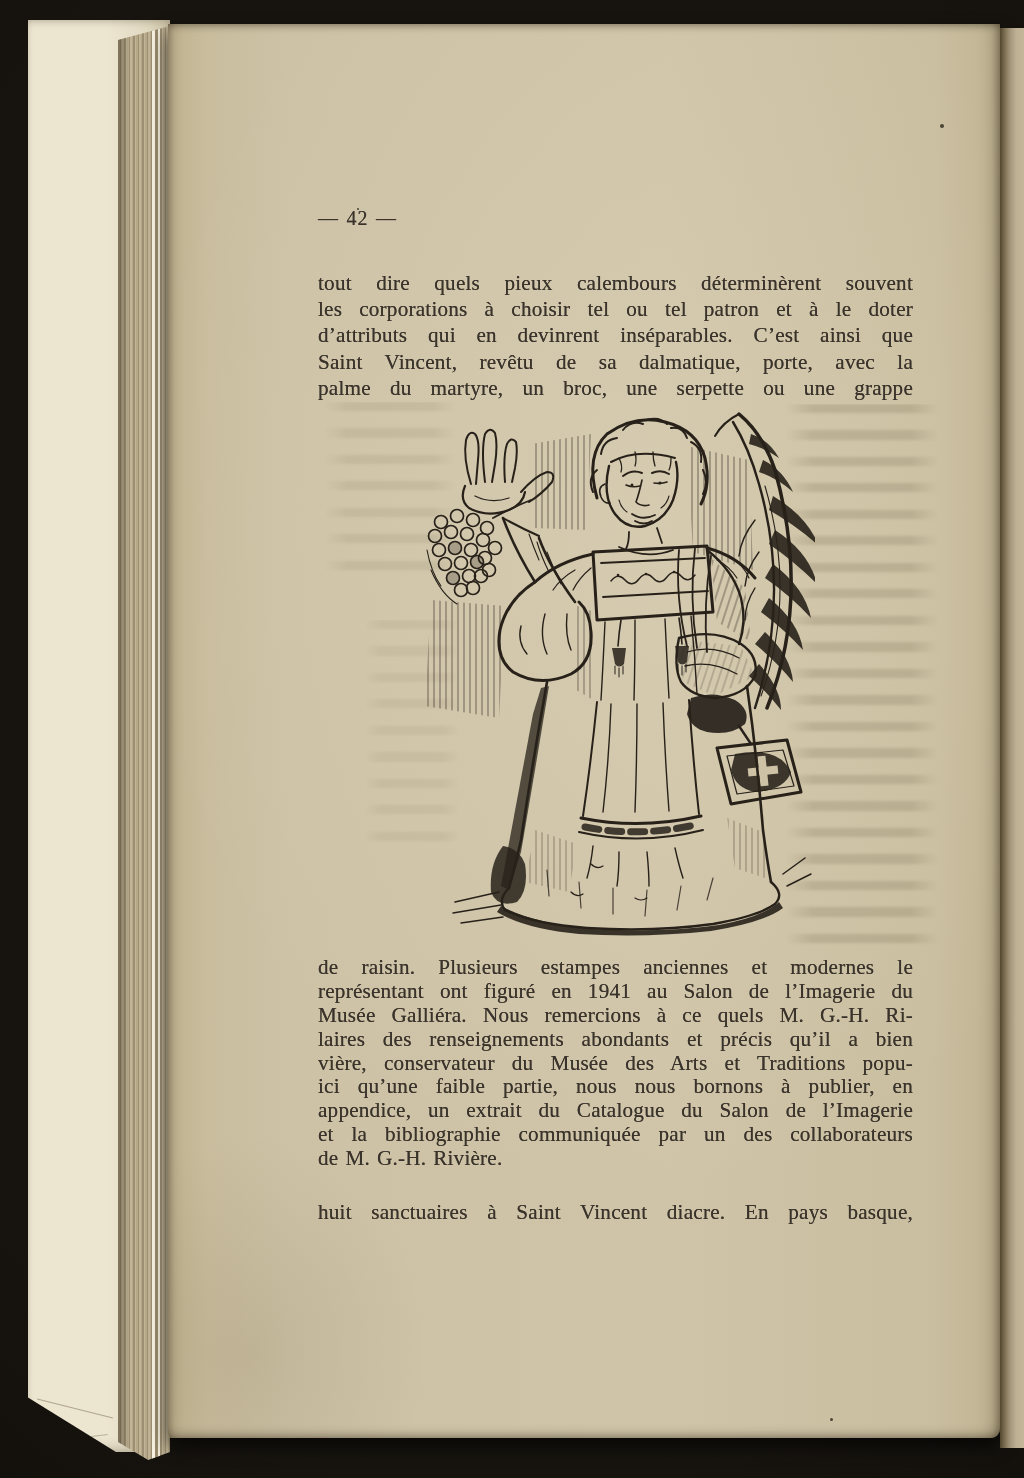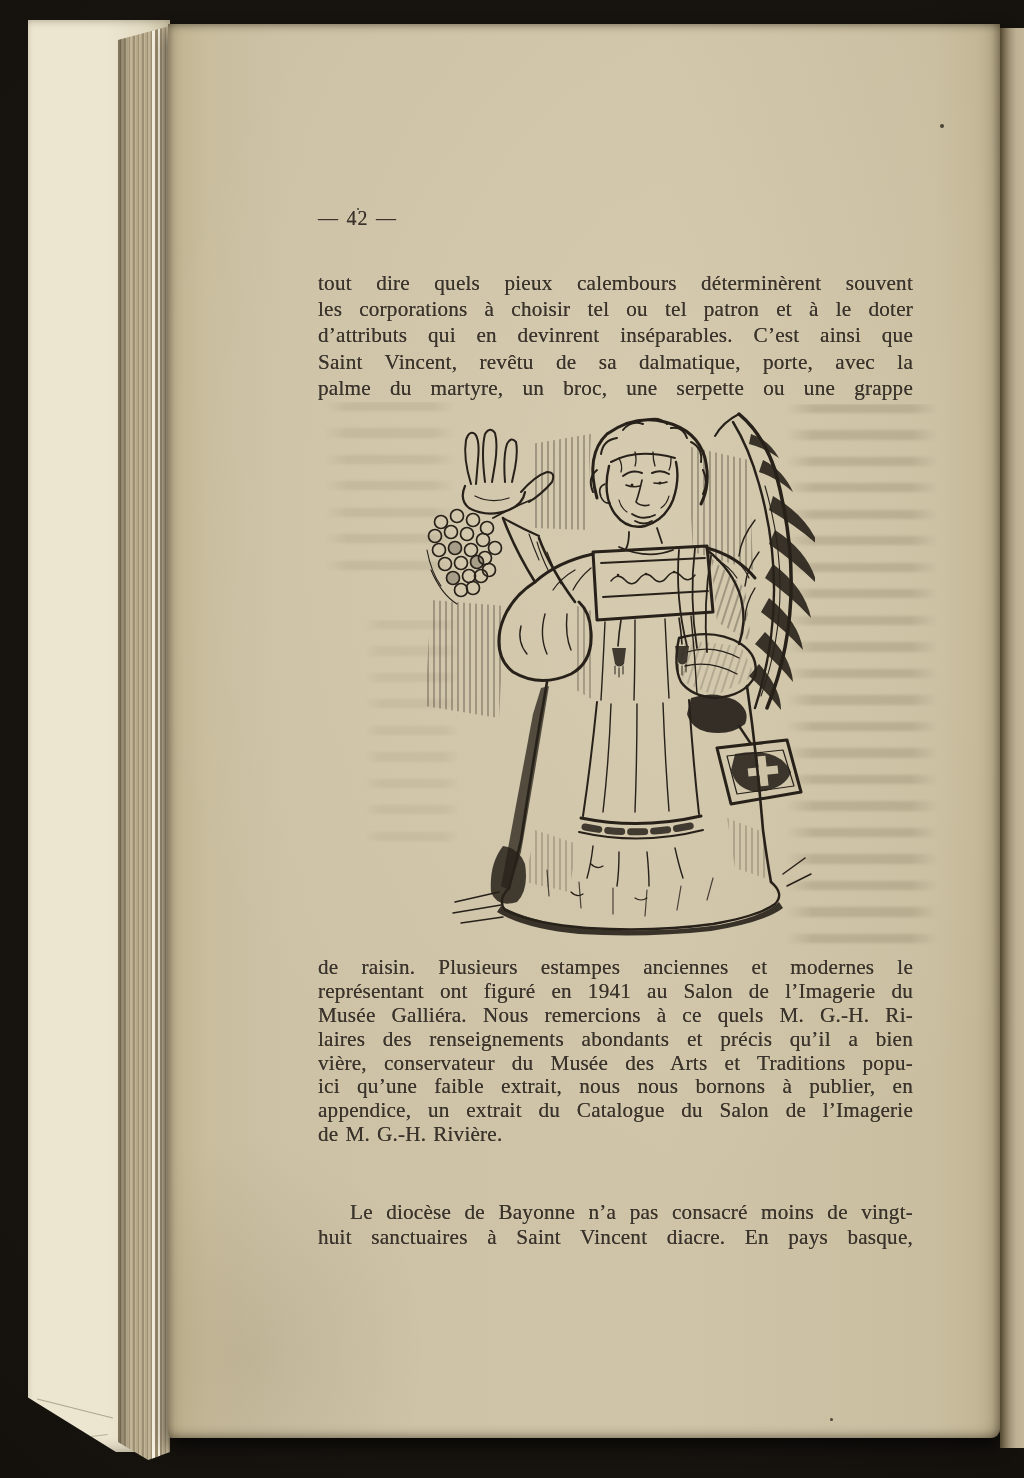--- a/index.html
+++ b/index.html
@@ -228,26 +228,26 @@
         <path d="M120,502 l44,-10 M118,513 l48,-8 M126,523 l42,-6 M448,474 l22,-16 M452,486 l24,-12" stroke-width="1.5"></path>
       </g>
     </svg>
 
     <div class="textcol para p2">
         <div class="line j">de raisin. Plusieurs estampes anciennes et modernes le</div>
         <div class="line j">représentant ont figuré en 1941 au Salon de l’Imagerie du</div>
         <div class="line j">Musée Galliéra. Nous remercions à ce quels M. G.-H. Ri-</div>
         <div class="line j">laires des renseignements abondants et précis qu’il a bien</div>
         <div class="line j">vière, conservateur du Musée des Arts et Traditions popu-</div>
-        <div class="line j">ici qu’une faible extrait, nous nous bornons à publier, en</div>
+        <div class="line j">ici qu’une faible partie, nous nous bornons à publier, en</div>
         <div class="line j">appendice, un extrait du Catalogue du Salon de l’Imagerie</div>
+        <div class="line j">et la bibliographie communiquée par un des collaborateurs</div>
         <div class="line">de M. G.-H. Rivière.</div>
       </div>
     <div class="textcol para p3">
-        <div class="line j ind">Le diocèse de Bayonne n’a pas consacré moins de vingt-</div>
         <div class="line j">huit sanctuaires à Saint Vincent diacre. En pays basque,</div>
       </div>
 
     <div class="speck s1"></div>
     <div class="speck s2"></div>
     <div class="speck s3"></div>
   </div>
 
   <div class="facing"></div>
 </div>

